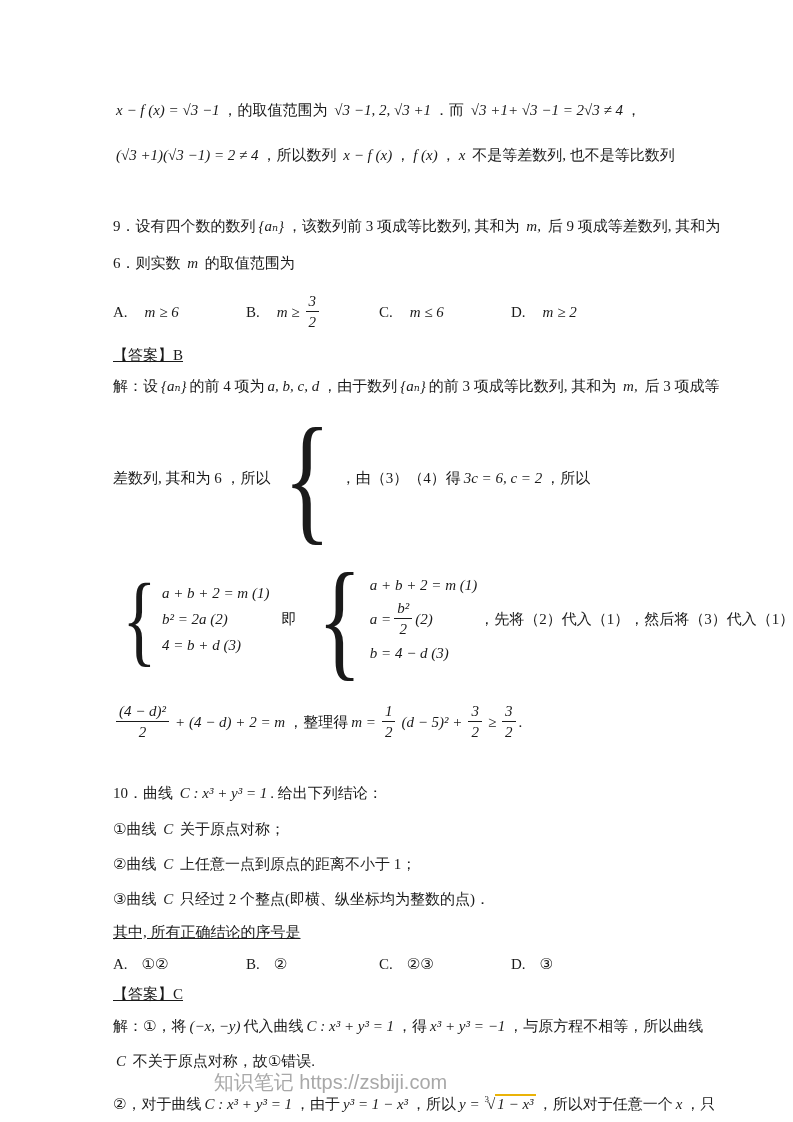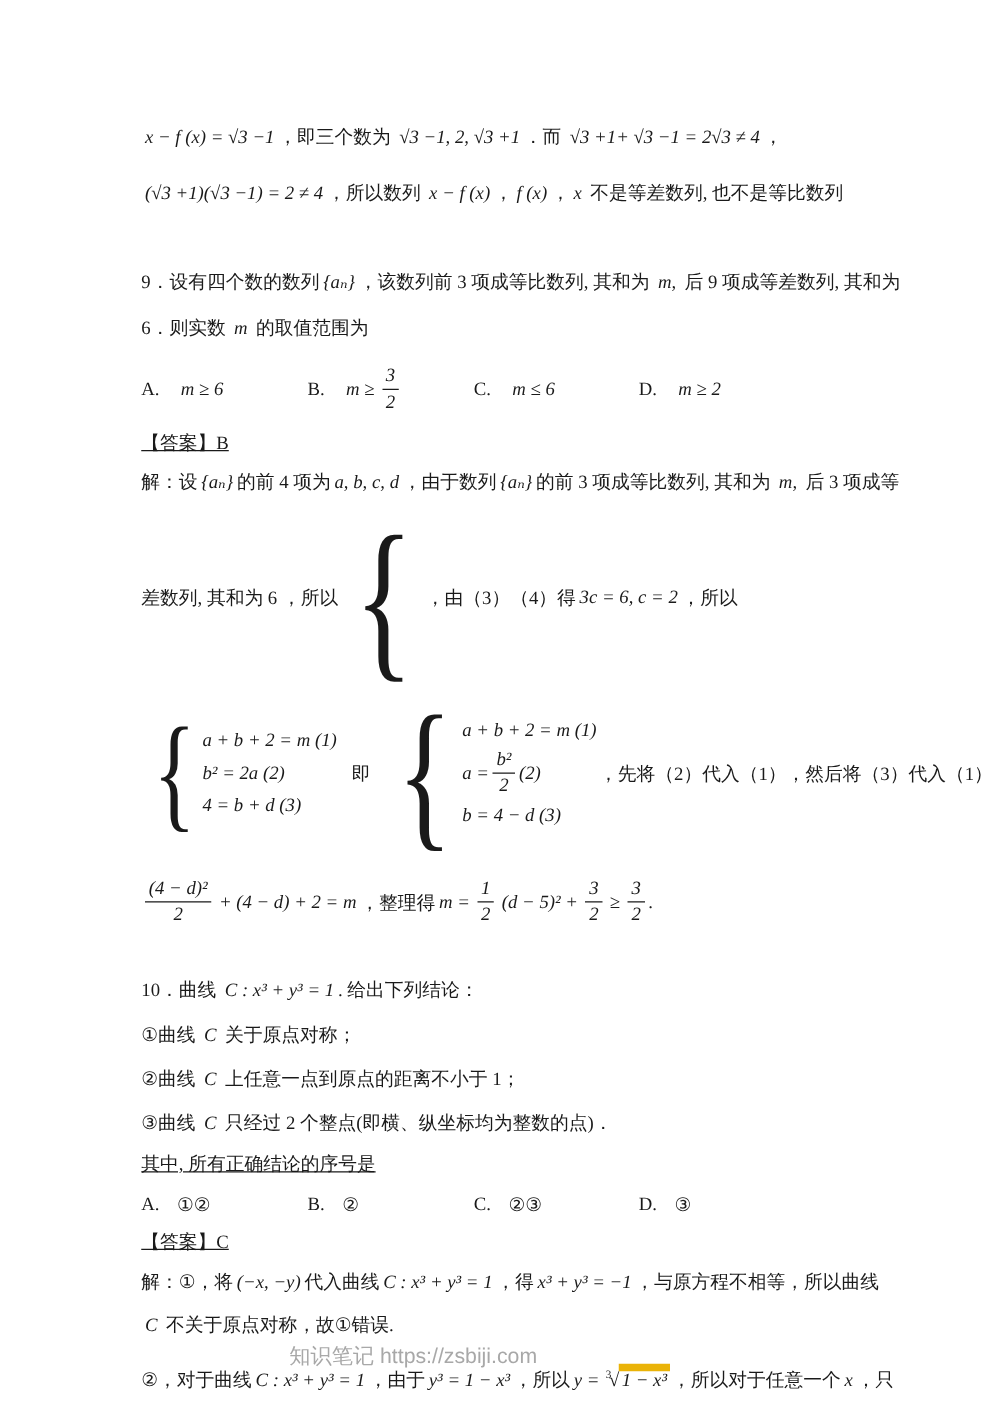--- a/index.html
+++ b/index.html
@@ -36,32 +36,32 @@
   .b4{font-size:142px;}
   .b3{font-size:102px;}
   .b3f{font-size:132px;}
   .syslines{display:inline-flex;flex-direction:column;justify-content:center;}
   .syslines .m{line-height:26px;margin:0;text-align:left;}
   .syslines .eqfrac{display:inline-flex;align-items:center;line-height:normal;margin:2px 0;}
   .fracline{min-height:58px;margin-top:8px;}
   .root{white-space:nowrap;margin:0 2px;}
   .ridx{font-size:9px;font-style:normal;margin-right:-2px;vertical-align:7px;}
   .rsign{font-style:normal;}
-  .rexp{border-top:6px solid #eab308;padding:0 2px;font-style:italic;}
+  .rexp{border-top:2px solid #eab308;padding:0 2px;font-style:italic;}
   .footer{
     position:absolute;left:0;bottom:26px;width:661px;text-align:center;
-    color:#a8a8a8;font-family:"Liberation Sans","DejaVu Sans",sans-serif;font-size:17px;
+    color:#a8a8a8;font-family:"Liberation Sans","DejaVu Sans",sans-serif;font-size:20px;
   }
 </style>
 </head>
 <body>
 
 <div class="page">
 
-  <p class="line p45"><span class="m">x − f (x) = √3 −1</span><span class="t">，即三个数为 </span><span class="m">√3 −1, 2, √3 +1</span><span class="t">．而 </span><span class="m">√3 +1+ √3 −1 = 2√3 ≠ 4</span><span class="t">，</span></p>
+  <p class="line p45"><span class="m">x − f (x) = √3 −1</span><span class="t">，的取值范围为 </span><span class="m">√3 −1, 2, √3 +1</span><span class="t">．而 </span><span class="m">√3 +1+ √3 −1 = 2√3 ≠ 4</span><span class="t">，</span></p>
   <p class="line p45"><span class="m">(√3 +1)(√3 −1) = 2 ≠ 4</span><span class="t">，所以数列 </span><span class="m">x − f (x)</span><span class="t">，</span><span class="m">f (x)</span><span class="t">，</span><span class="m">x</span><span class="t"> 不是等差数列, 也不是等比数列</span></p>
 
   <div class="q9block">
     <p class="line p37"><span class="t">9．设有四个数的数列</span><span class="m">{aₙ}</span><span class="t">，该数列前 3 项成等比数列, 其和为 </span><span class="m">m,</span><span class="t"> 后 9 项成等差数列, 其和为</span></p>
     <p class="line p37"><span class="t">6．则实数 </span><span class="m">m</span><span class="t"> 的取值范围为</span></p>
 
     <div class="opts tall">
       <span class="opt">
           <span class="optlabel t">A.</span>
           <span class="m">m ≥ 6</span>

